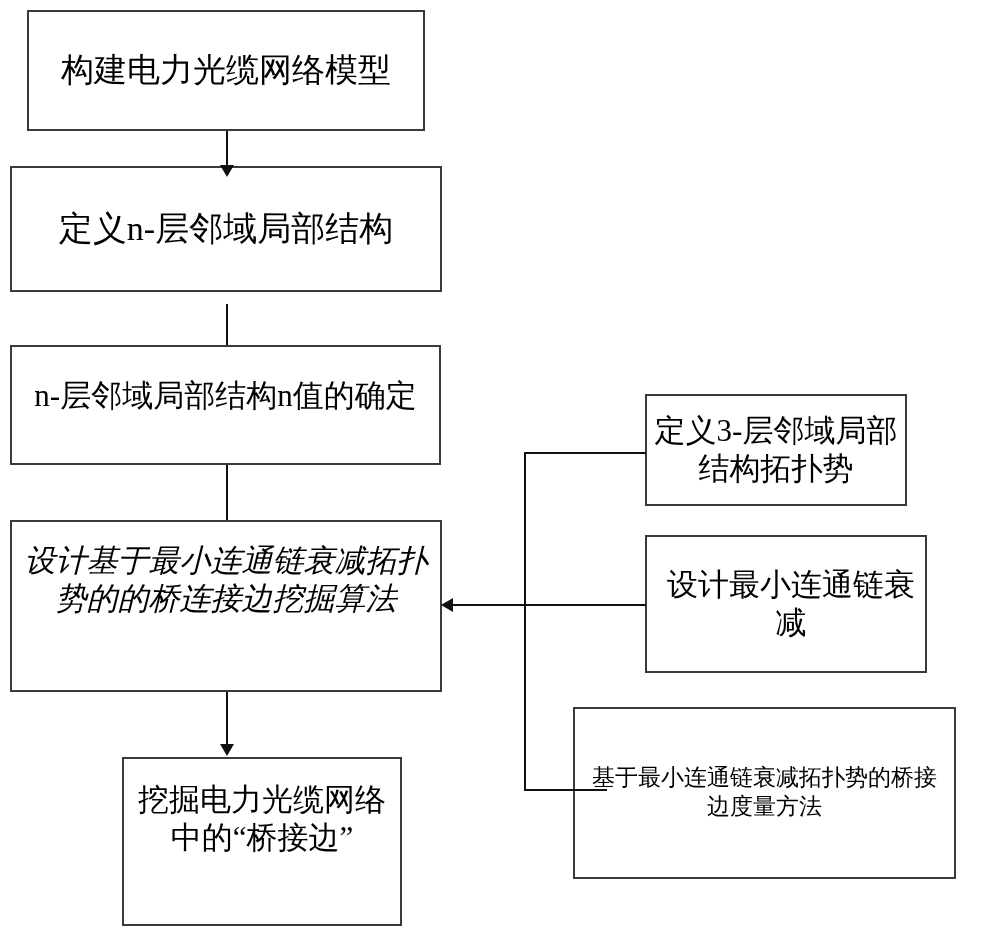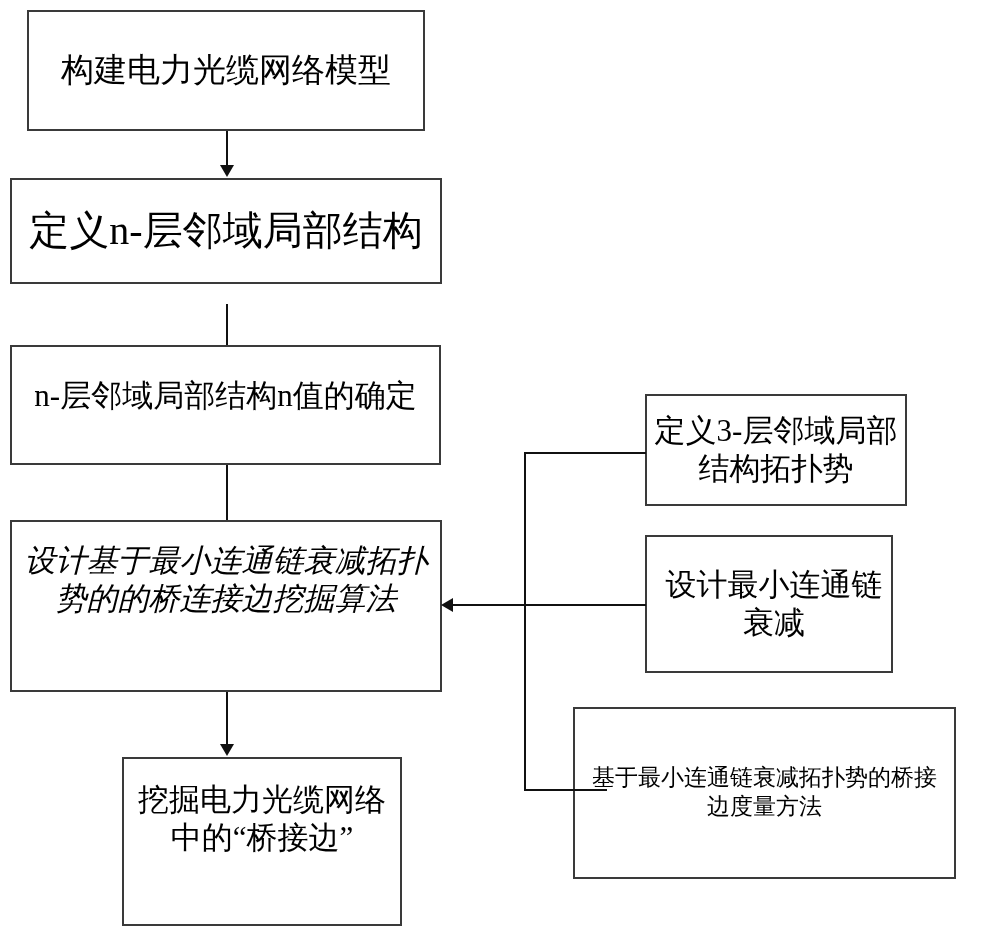--- a/index.html
+++ b/index.html
@@ -32,27 +32,27 @@
     letter-spacing: 0px;
     padding: 2px 6px;
   }
   .node .label {
     display: block;
     width: 100%;
   }
 
   
   #node-build-model      { left: 27px;  top: 10px;  width: 398px; height: 121px; font-size: 33px; }
-  #node-define-n-layer   { left: 10px;  top: 178px; width: 432px; height: 106px; font-size: 40px; }
+  #node-define-n-layer   { left: 10px;  top: 166px; width: 432px; height: 126px; font-size: 34px; }
   #node-determine-n      { left: 10px;  top: 345px; width: 431px; height: 120px; font-size: 31px; align-items: flex-start; padding-top: 30px; }
   #node-design-algo      { left: 10px;  top: 520px; width: 432px; height: 172px; font-size: 31px; align-items: flex-start; padding-top: 20px; font-style: italic; }
   #node-mine-bridge      { left: 86px;  top: 757px; width: 280px; height: 169px; font-size: 31px; align-items: flex-start; padding-top: 22px; margin-left: 36px; }
 
   #node-topo-potential   { left: 645px; top: 394px; width: 262px; height: 112px; font-size: 31px; }
-  #node-min-chain-decay  { left: 645px; top: 535px; width: 248px; height: 138px; font-size: 31px; padding-left: 16px; }
+  #node-min-chain-decay  { left: 645px; top: 535px; width: 282px; height: 138px; font-size: 31px; padding-left: 16px; }
   #node-measure-method   { left: 573px; top: 707px; width: 383px; height: 172px; font-size: 23px; }
 
   
   .vline {
     position: absolute;
     width: 0;
     border-left: 2px solid #111111;
   }
   .hline {
     position: absolute;

